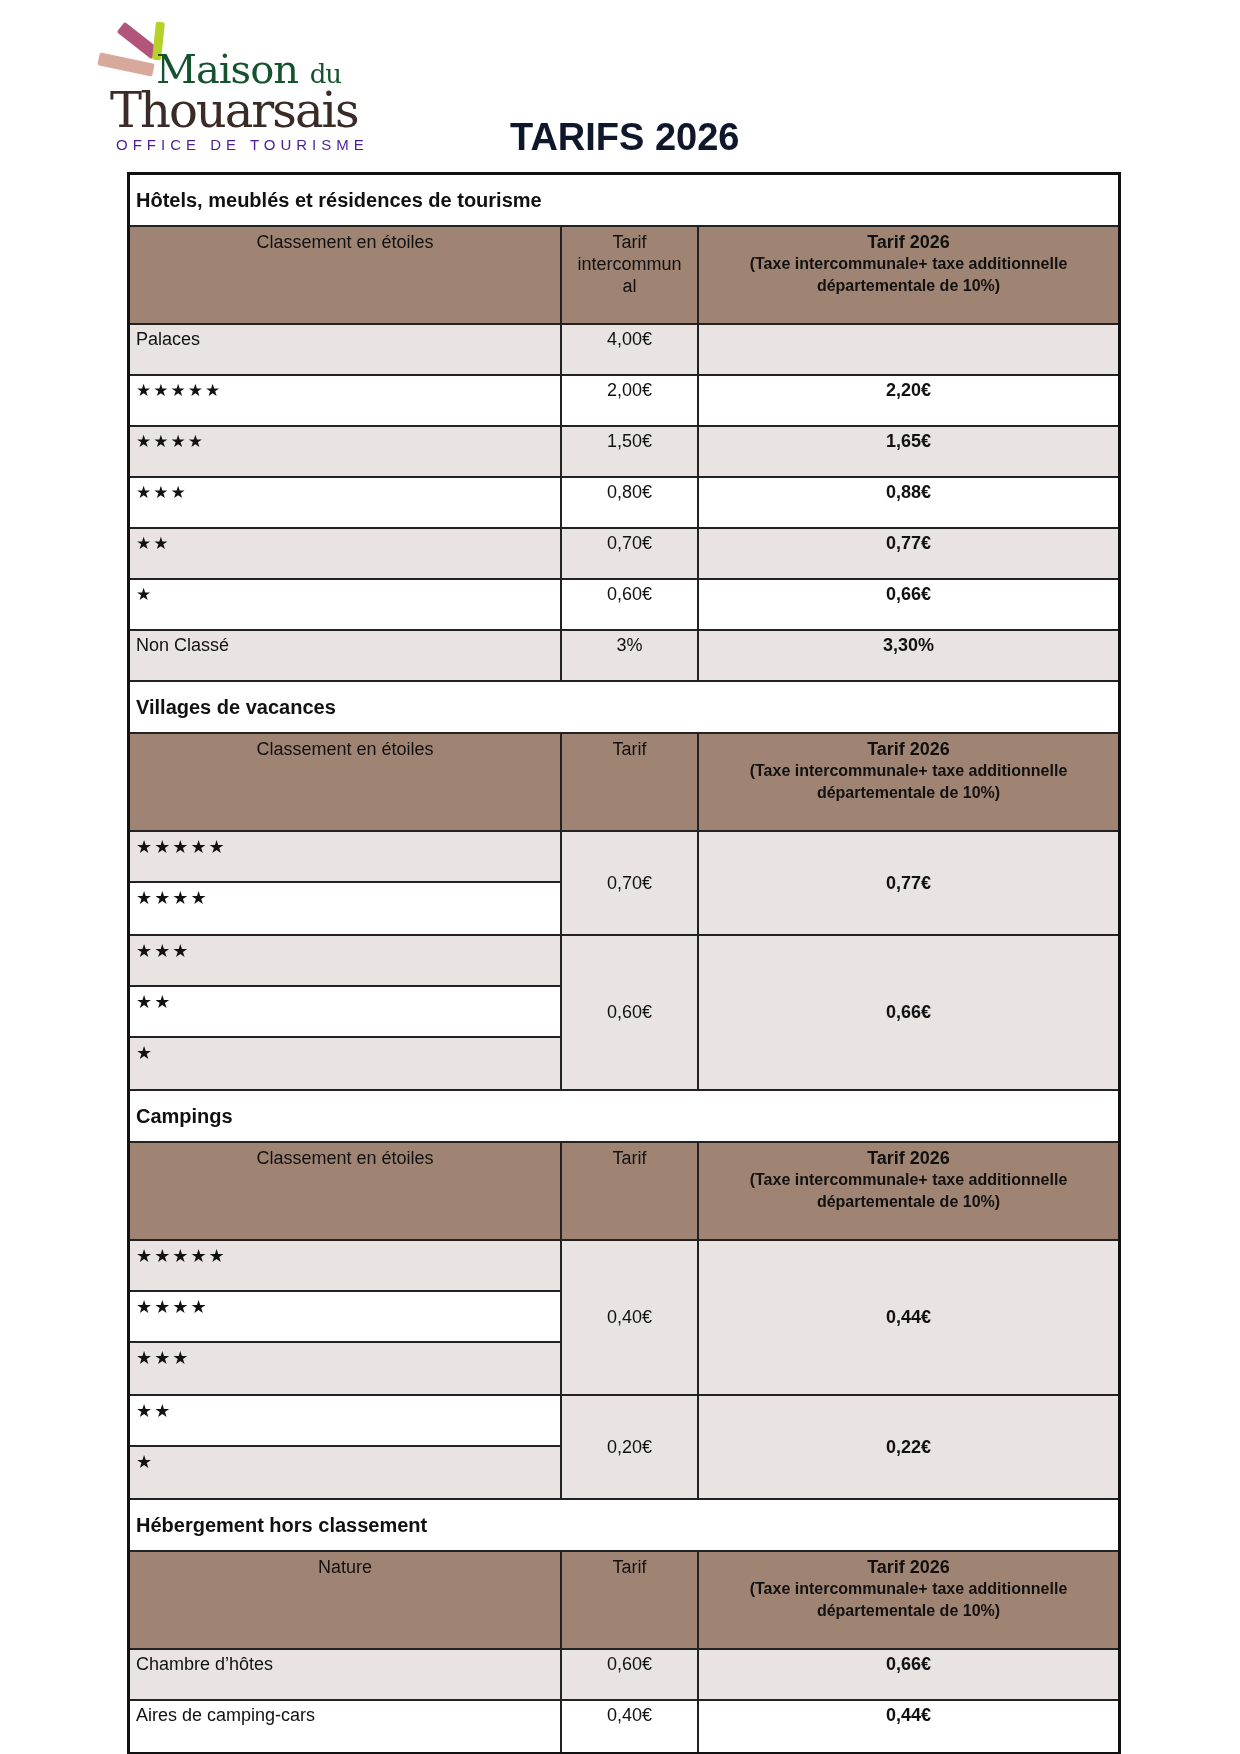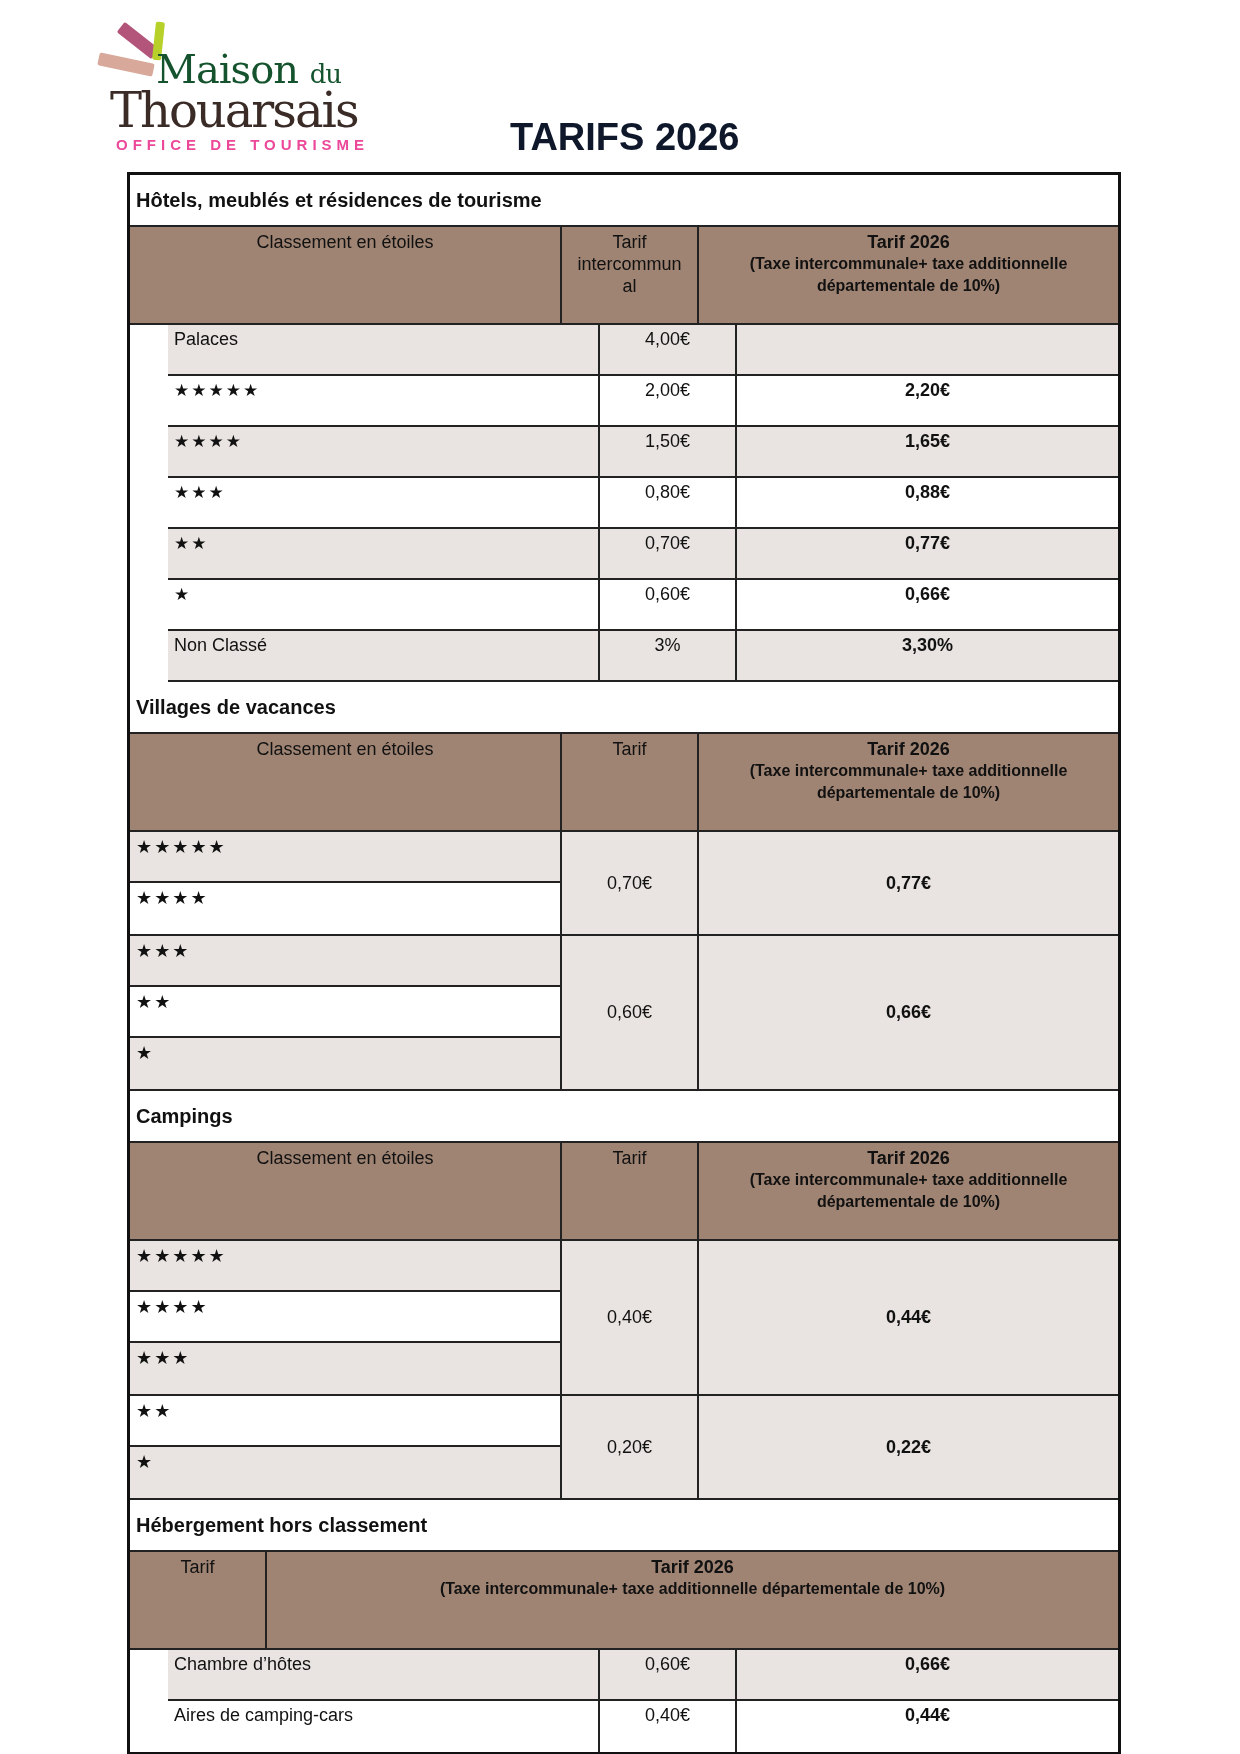--- a/index.html
+++ b/index.html
@@ -6,33 +6,33 @@
   body { width:1240px; height:1754px; position:relative; overflow:hidden;
          font-family:"Liberation Sans", "DejaVu Sans", sans-serif; color:#111; }
   .logo { position:absolute; left:96px; top:10px; width:280px; height:140px; }
   .logo .ray { position:absolute; transform-origin:center; border-radius:2px; }
   .logo .r1 { left:20px; top:24px; width:44px; height:13px; background:#b3557a; transform:rotate(38deg); }
   .logo .r2 { left:58px; top:12px; width:9px; height:38px; background:#b7d12a; transform:rotate(6deg); }
   .logo .r3 { left:2px; top:48px; width:56px; height:13px; background:#d8a99a; transform:rotate(12deg); }
   .logo .l1 { position:absolute; left:60px; top:36px; font-family:"DejaVu Serif", serif; font-size:40px; color:#14532d; letter-spacing:-1px; white-space:nowrap; }
   .logo .l1 small { font-size:26px; }
   .logo .l2 { position:absolute; left:14px; top:72px; font-family:"DejaVu Serif", serif; font-size:48px; color:#3a2b26; letter-spacing:-2px; white-space:nowrap; }
-  .logo .l3 { position:absolute; left:20px; top:126px; font-size:15px; color:#ec4899; letter-spacing:5px; white-space:nowrap;font-weight:bold; }
+  .logo .l3 { position:absolute; left:20px; top:126px; font-size:15px; color:#4c1d95; letter-spacing:5px; white-space:nowrap; }
   .doc-title { position:absolute; left:510px; top:116px; font-size:38px; font-weight:bold; color:#0f172a; white-space:nowrap; }
   .tbl { position:absolute; left:127px; top:172px; width:994px; border:3px solid #111; box-sizing:border-box; }
   .sec-title { height:52px; border-bottom:2px solid #222; background:#fff; font-weight:bold; font-size:20px;
                display:flex; align-items:center; padding-left:6px; box-sizing:border-box; }
   .hdr { display:flex; height:98px; background:#a08473; border-bottom:2px solid #222; box-sizing:border-box; }
   .c1 { width:432px; box-sizing:border-box; border-right:2px solid #222; }
   .c2 { width:137px; box-sizing:border-box; border-right:2px solid #222; }
   .c3 { flex:1; box-sizing:border-box; }
   .hdr .c1, .hdr .c2, .hdr .c3 { text-align:center; font-size:18px; padding-top:4px; line-height:22px; }
   .hdr .c3 .t { font-weight:bold; font-size:18px; }
   .hdr .c3 .s { font-weight:bold; font-size:16px; }
-  .row { display:flex; height:51px; border-bottom:2px solid #222; box-sizing:border-box; font-size:18px;margin-left:38px; }
+  .row { display:flex; height:51px; border-bottom:2px solid #222; box-sizing:border-box; font-size:18px; }
   .row .c1 { padding:4px 0 0 6px; }
   .row .c2 { text-align:center; padding-top:4px; }
   .row .c3 { text-align:center; padding-top:4px; font-weight:bold; }
   .grey { background:#e9e4e1; }
   .white { background:#fff; }
   .merged { display:flex; border-bottom:2px solid #222; box-sizing:border-box; }
   .merged .left { width:432px; box-sizing:border-box; border-right:2px solid #222; }
   .merged .sub { height:51px; box-sizing:border-box; border-bottom:2px solid #222; padding:4px 0 0 6px; font-size:18px; }
   .merged .sub:last-child { border-bottom:none; }
   .merged .mc2 { width:137px; box-sizing:border-box; border-right:2px solid #222; background:#e9e4e1;
@@ -154,20 +154,21 @@
     <div class="left">
       <div class="sub white stars">★★</div>
       <div class="sub grey stars">★</div>
     </div>
     <div class="mc2">0,20€</div>
     <div class="mc3">0,22€</div>
   </div>
 
   <div class="sec-title">Hébergement hors classement</div>
   <div class="hdr">
+    <div class="c1">Nature</div>
     <div class="c2">Tarif</div>
     <div class="c3">
       <div class="t">Tarif 2026</div>
       <div class="s" style="padding:0 30px;">(Taxe intercommunale+ taxe additionnelle départementale de 10%)</div>
     </div>
   </div>
   <div class="row grey">
     <div class="c1">Chambre d’hôtes</div>
     <div class="c2">0,60€</div>
     <div class="c3">0,66€</div>

